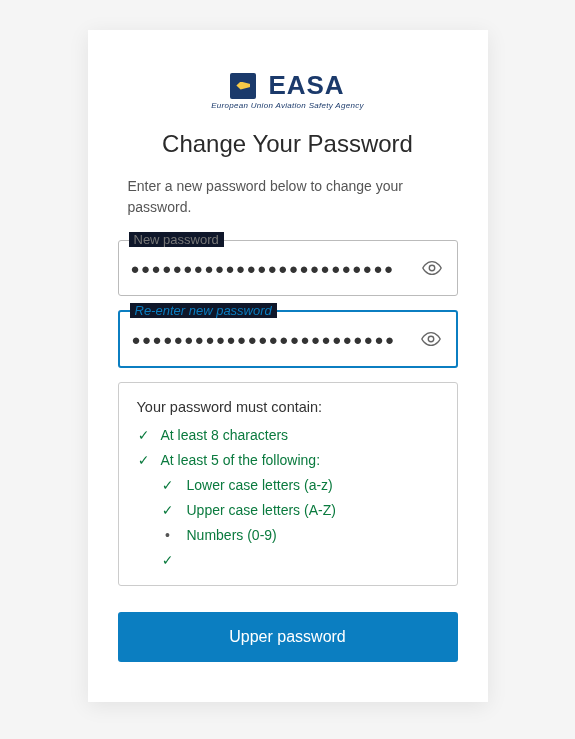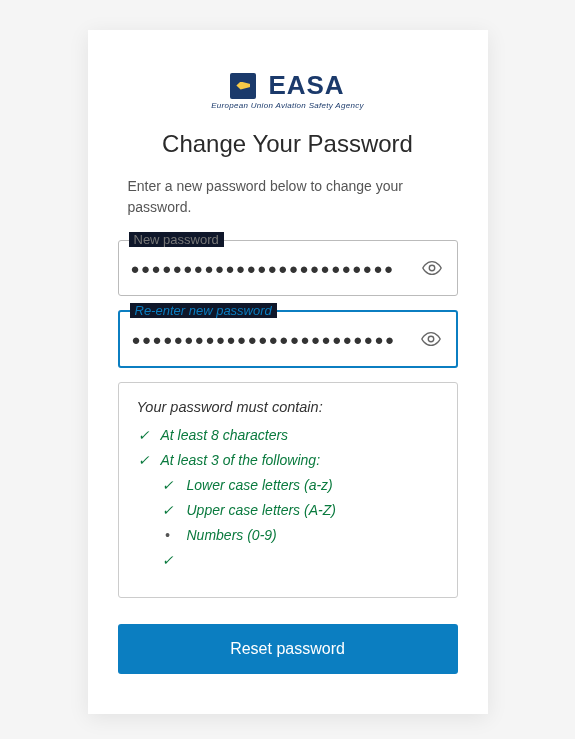--- a/index.html
+++ b/index.html
@@ -123,23 +123,22 @@
       border: none;
       cursor: pointer;
       padding: 2px;
       display: flex;
       align-items: center;
       color: #666;
     }
     .rules {
       border: 1px solid #ccc;
       border-radius: 3px;
-      padding: 16px 18px 20px 18px;
+      padding: 16px 18px 8px 18px;
       margin-top: 6px;
-      font-style: italic;
     }
     .rules-title {
       font-size: 14.5px;
       color: #333;
       margin-bottom: 12px;
     }
     .rule-list {
       list-style: none;
     }
     .rule-list li {
@@ -234,21 +233,21 @@
 
   <div class="rules">
     <div class="rules-title">Your password must contain:</div>
     <ul class="rule-list">
       <li class="met">
         <span class="mark">✓</span>
         <span>At least 8 characters</span>
       </li>
       <li class="met">
         <span class="mark">✓</span>
-        <span>At least 3 of the following:</span>
+        <span>At least 5 of the following:</span>
       </li>
     </ul>
     <ul class="sub-list">
       <li>
         <span class="mark">✓</span>
         <span>Lower case letters (a-z)</span>
       </li>
       <li>
         <span class="mark">✓</span>
         <span>Upper case letters (A-Z)</span>
@@ -256,15 +255,15 @@
       <li class="dot">
         <span class="mark">•</span>
         <span>Numbers (0-9)</span>
       </li>
       <li>
         <span class="mark">✓</span>
       </li>
     </ul>
   </div>
 
-  <button class="reset-btn">Reset password</button>
+  <button class="reset-btn">Upper password</button>
 
 </div>
 
 </body></html>

